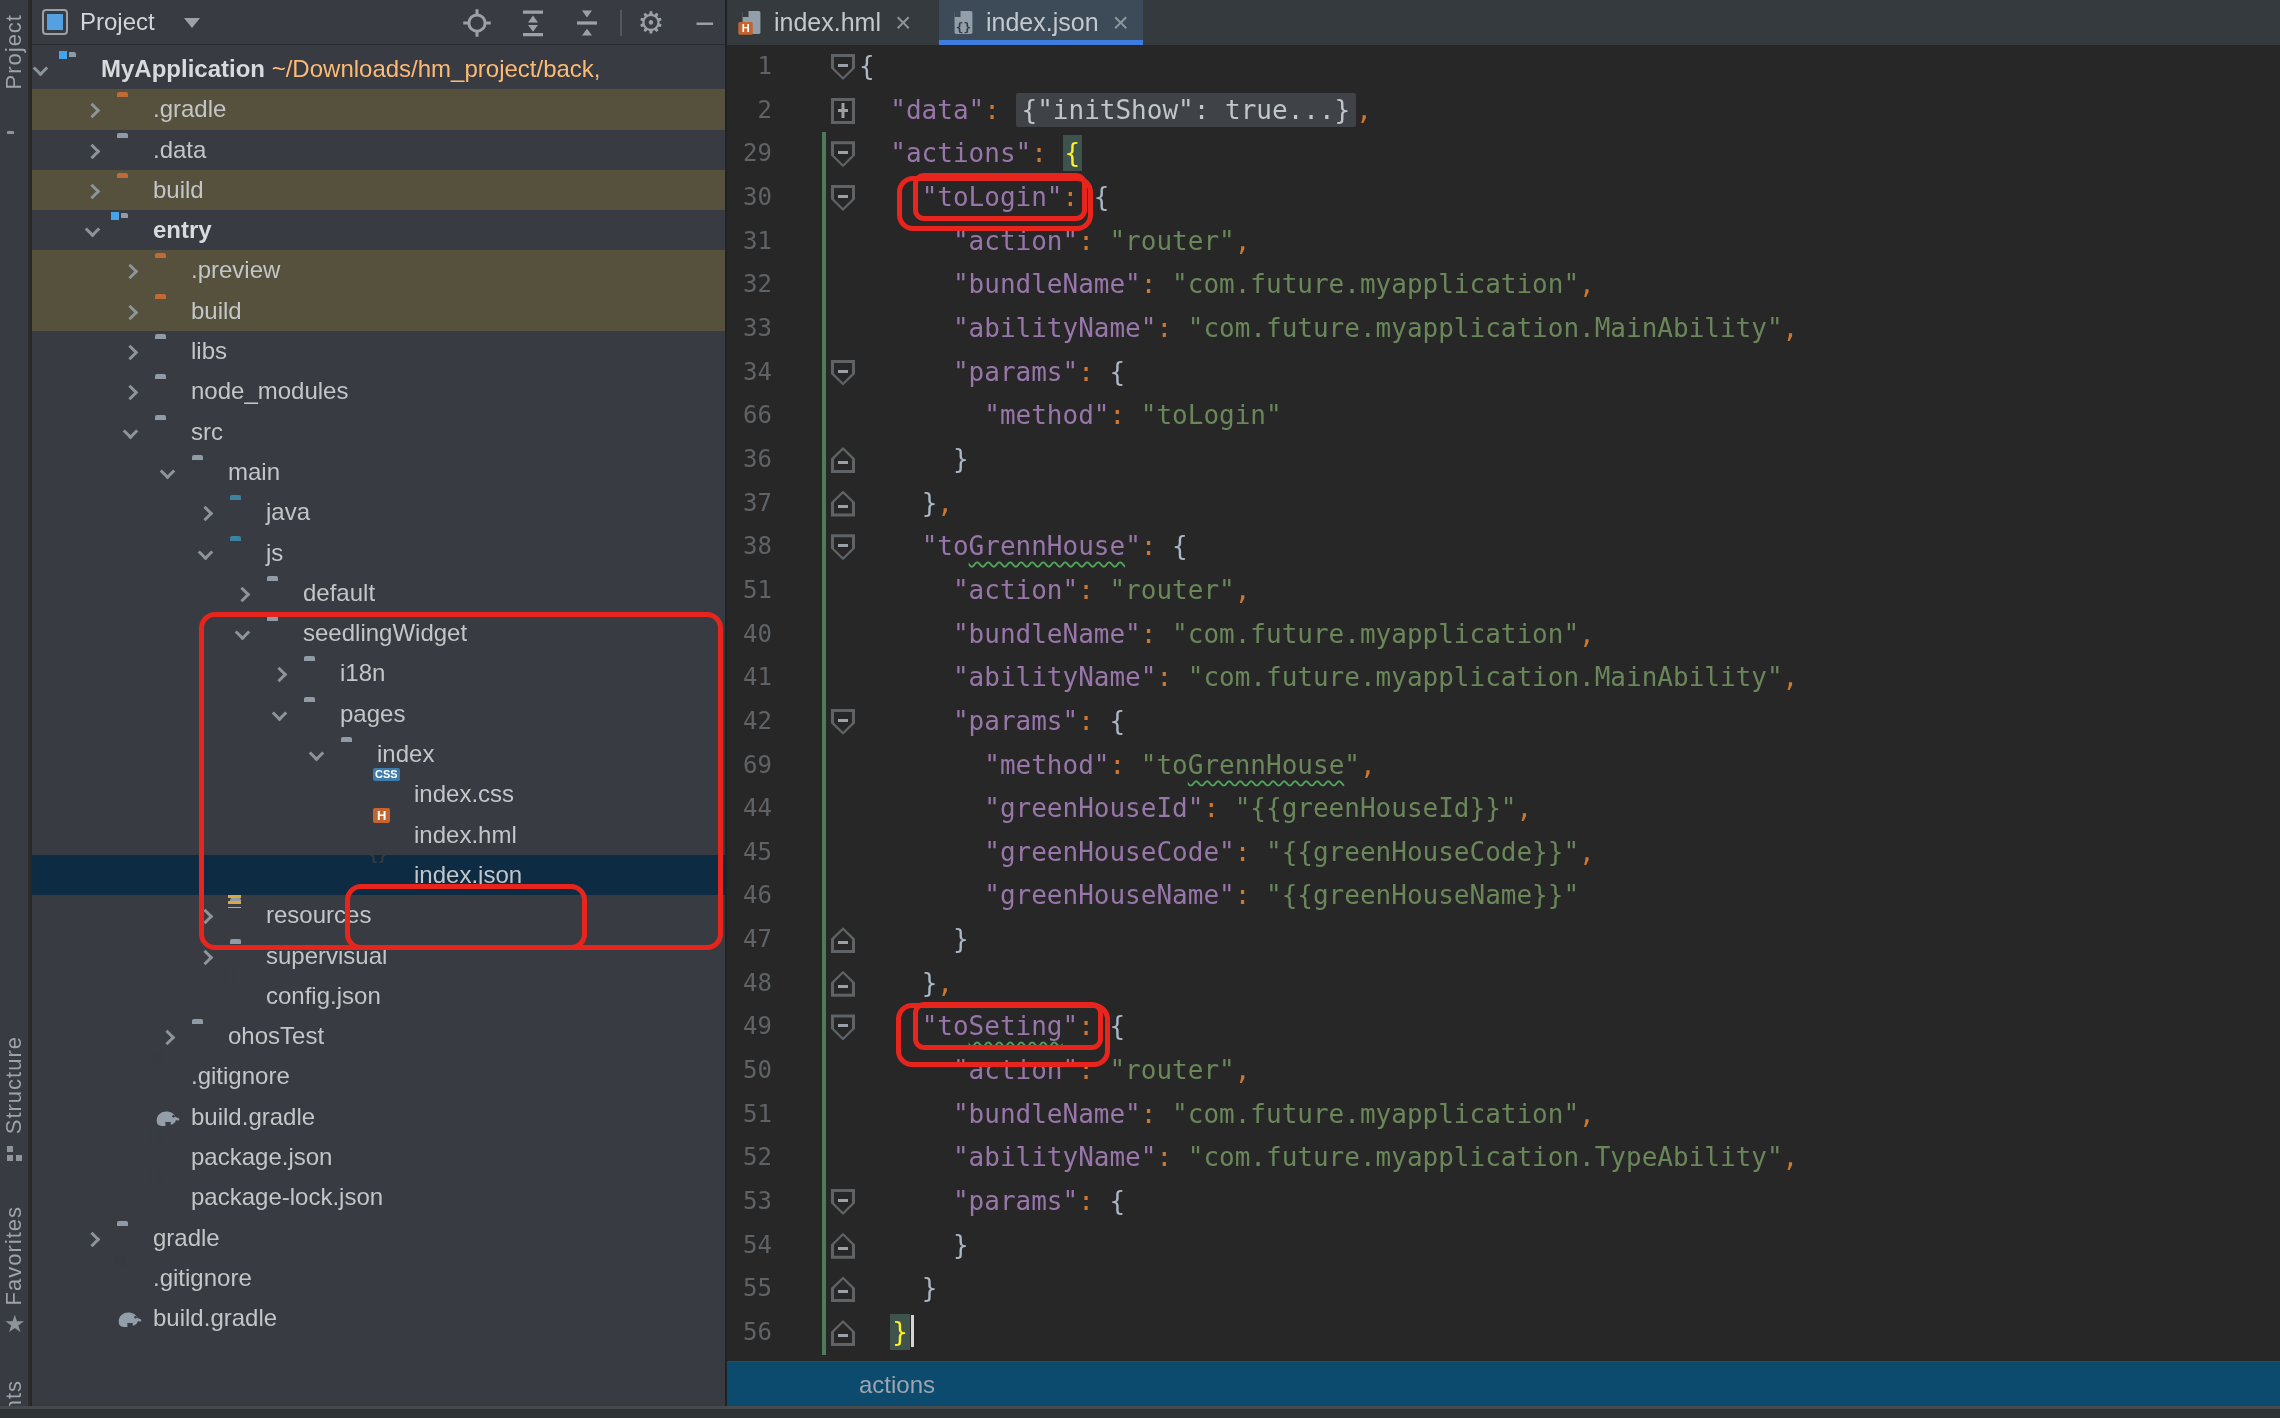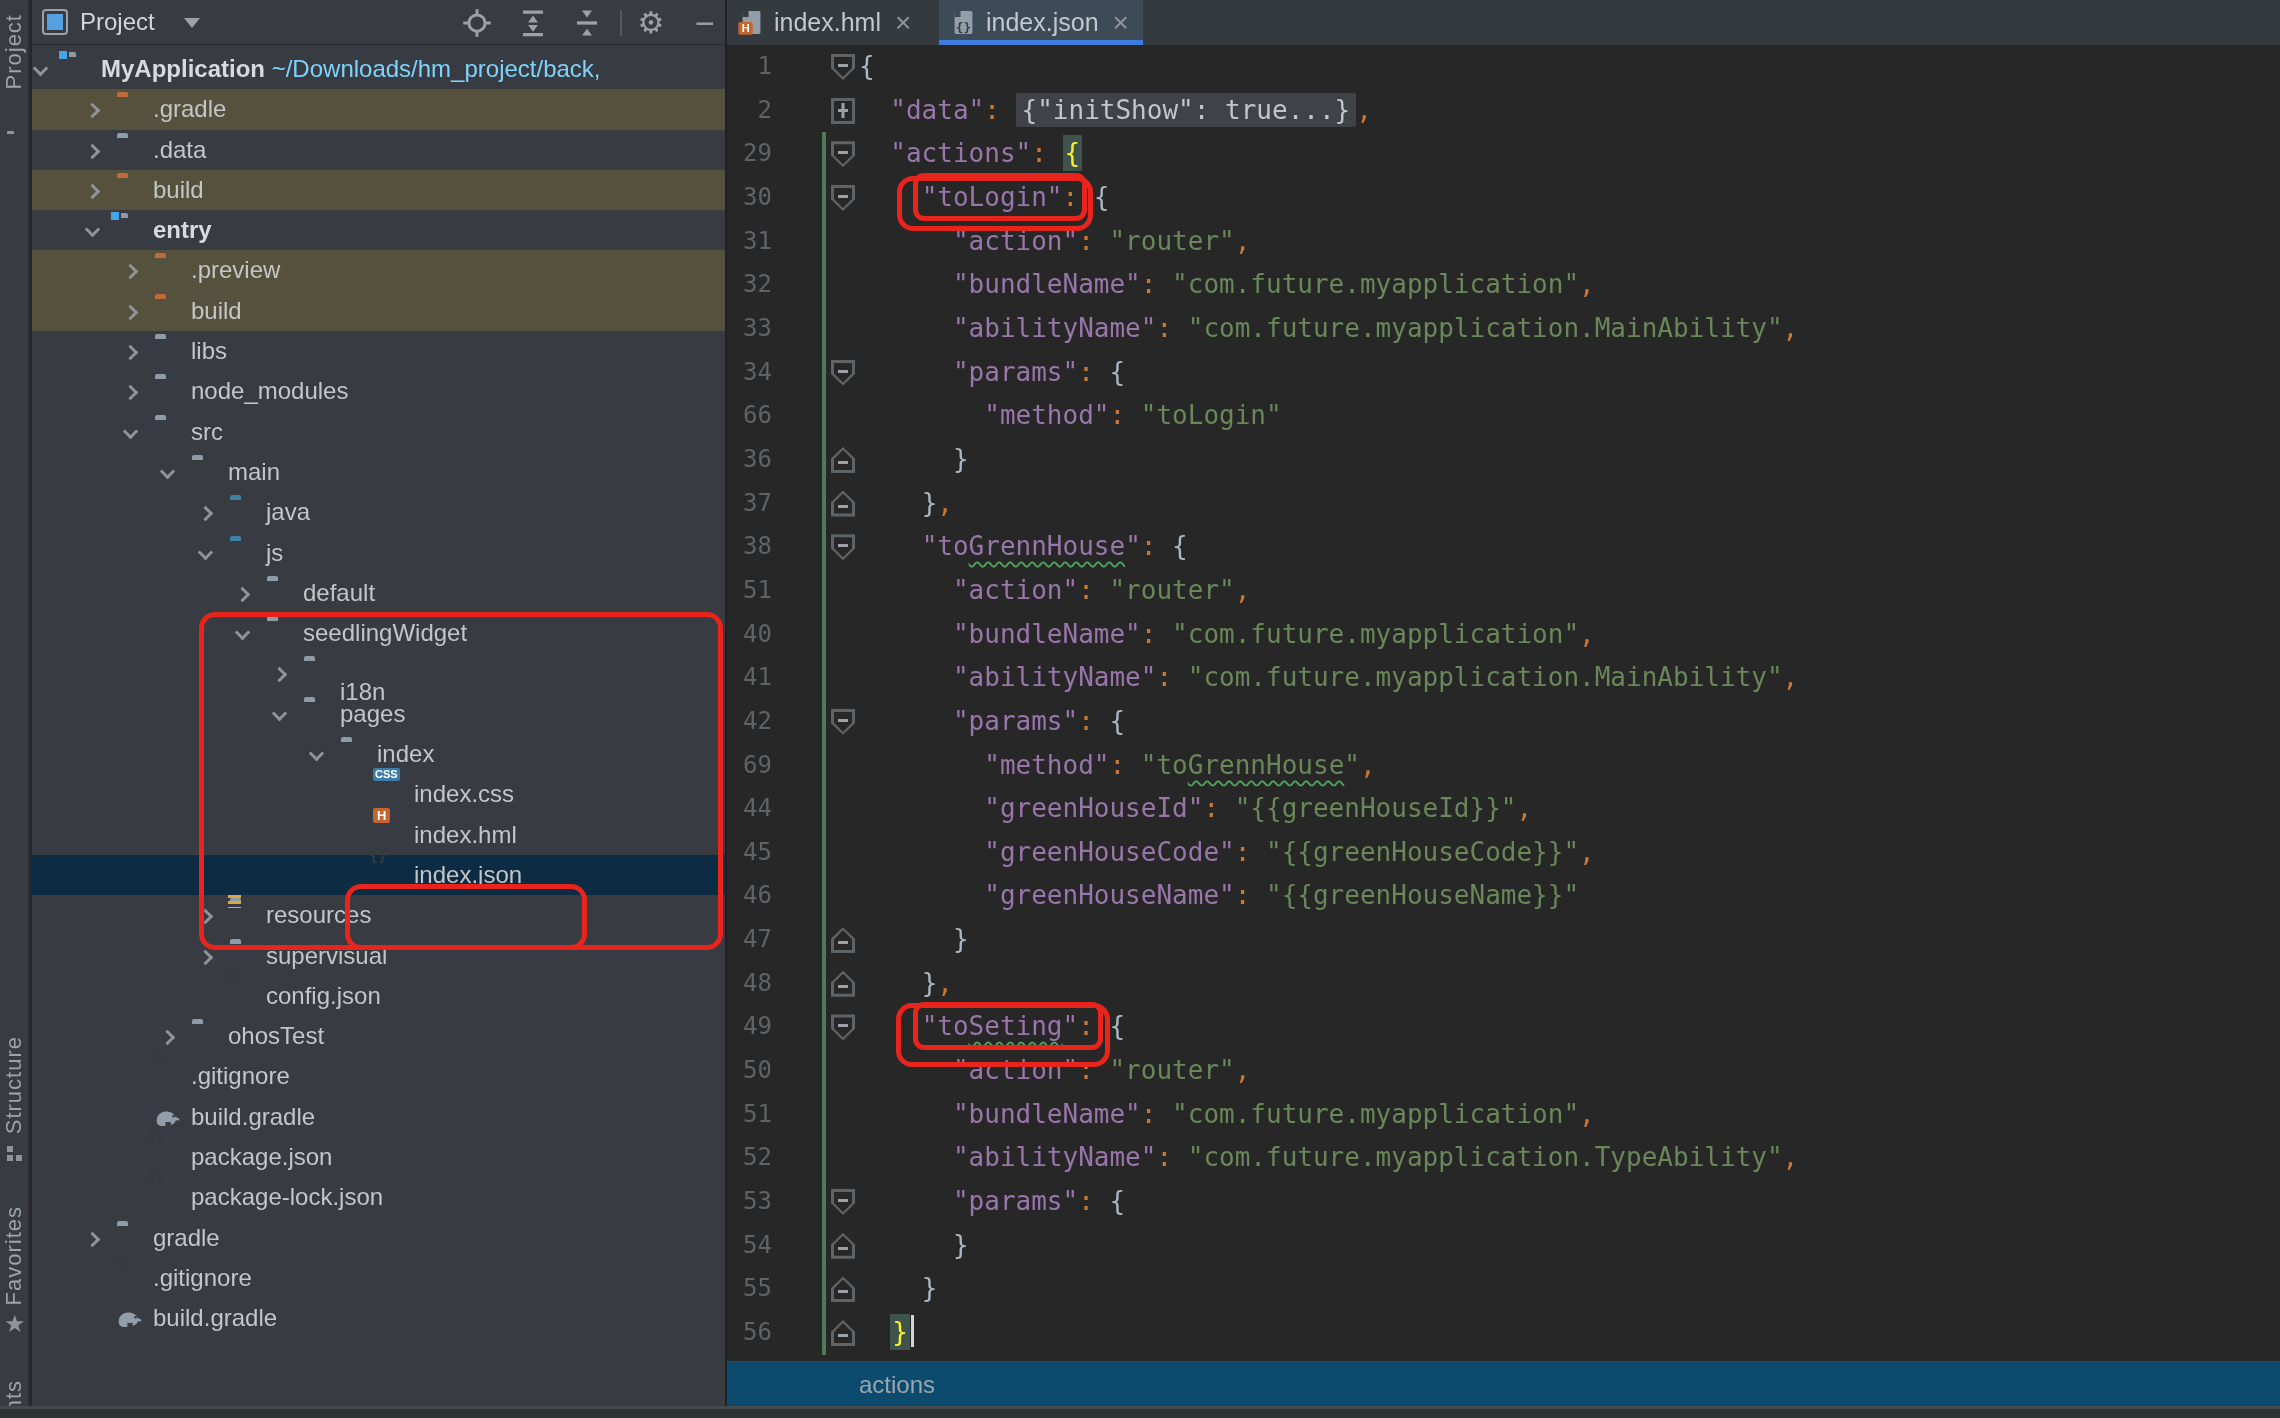--- a/index.html
+++ b/index.html
@@ -69,21 +69,21 @@
   .b-json{ position:absolute; left:50%; transform:translateX(-50%); bottom:-1px;
            color:#373b40; font-family:"DejaVu Sans Mono",monospace; font-weight:bold; font-size:15px; line-height:16px; }
   .b-ign { position:absolute; left:-3px; bottom:-1px; width:12px; height:12px;
            border:3px solid #373b40; border-radius:50%; }
   .b-ign::after { content:""; position:absolute; left:-2px; top:3px; width:14px; height:3px;
            background:#373b40; transform:rotate(45deg); }
   .b-pro { position:absolute; left:-3px; bottom:0; width:14px; height:12px;
            background:repeating-linear-gradient(#373b40 0 2.5px, transparent 2.5px 5px); }
   .t-label { position:absolute; top:6px; color:#c2c6c8; font-size:24px; white-space:nowrap; }
   .t-label.bold { font-weight:bold; color:#d8dbdd; }
-  .t-path { color:#7dd3fc; font-weight:normal; font-size:24px; }
+  .t-path { color:#fdba74; font-weight:normal; font-size:24px; }
 
   
   #divider { position:absolute; left:725px; top:0; width:2px; height:1408px; background:#1f2224; }
 
   
   #editor { position:absolute; left:727px; top:0; width:1553px; height:1408px; background:#272727; }
   #tabbar { position:absolute; left:0; top:0; width:100%; height:45px; background:#343a3e; }
   .tab { position:absolute; top:0; height:45px; display:flex; align-items:center;
          padding:0 14px; cursor:default; }
   .tab .doc { transform:scale(.85); margin-top:0; }
@@ -264,21 +264,21 @@
           <span class="t-label" style="left: 271px;">default</span>
         </div>
         <div class="trow">
           <span class="chev open" style="left: 205px;"></span>
           <span class="t-ic" style="left: 235px;"><span class="fld c-gray"></span></span>
           <span class="t-label" style="left: 271px;">seedlingWidget</span>
         </div>
         <div class="trow">
           <span class="chev closed" style="left: 242px;"></span>
           <span class="t-ic" style="left: 272px;"><span class="fld c-gray"></span></span>
-          <span class="t-label" style="left: 308px; margin-top: 19px;">i18n</span>
+          <span class="t-label" style="left: 308px;">i18n</span>
         </div>
         <div class="trow">
           <span class="chev open" style="left: 242px;"></span>
           <span class="t-ic" style="left: 272px;"><span class="fld c-gray"></span></span>
           <span class="t-label" style="left: 308px;">pages</span>
         </div>
         <div class="trow">
           <span class="chev open" style="left: 279px;"></span>
           <span class="t-ic" style="left: 309px;"><span class="fld c-gray"></span></span>
           <span class="t-label" style="left: 345px;">index</span>

